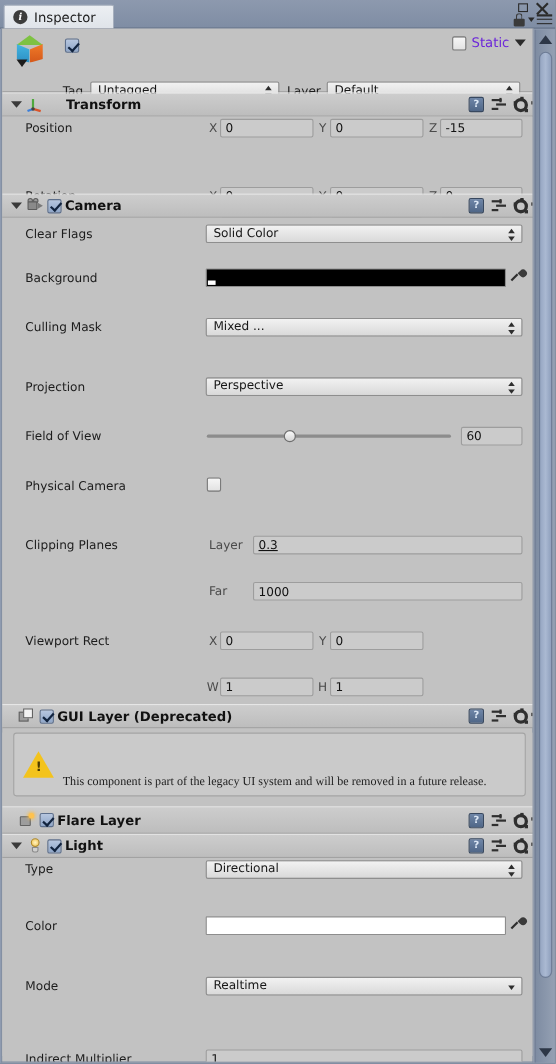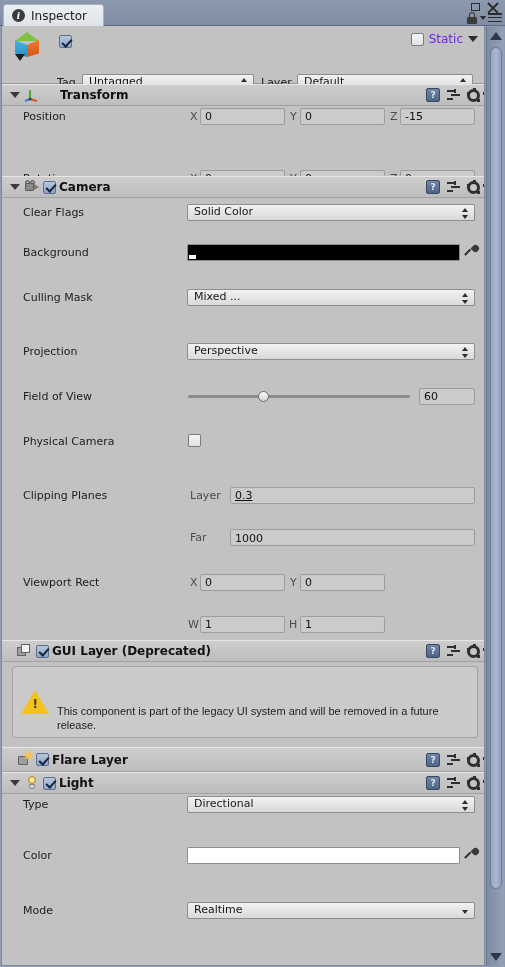--- a/index.html
+++ b/index.html
@@ -339,21 +339,21 @@
     border-left: 14px solid transparent; border-right: 14px solid transparent;
     border-bottom: 24px solid #f3c31c; position: relative;
   }
   .warn-tri::after {
     content: "!"; position: absolute; left: -2.5px; top: 7px;
     font-size: 12px; font-weight: bold; color: #4a3a00;
     font-family: "DejaVu Sans", sans-serif;
   }
   .helpbox .txt {
     font-size: 11px; color: #1e1e1e; line-height: 14px;
-    font-family: Liberation Sans, sans-serif;
+    font-family: Liberation Serif, serif;
     margin-top: 32px;
   }
 
   
   .scrollbar {
     position: absolute; right: 1px; top: 27px; width: 18px; height: 939px;
     background: linear-gradient(90deg,#7e8ca2,#94a0b3);
     border-left: 1px solid #6b7890;
   }
   .sb-arrow {

